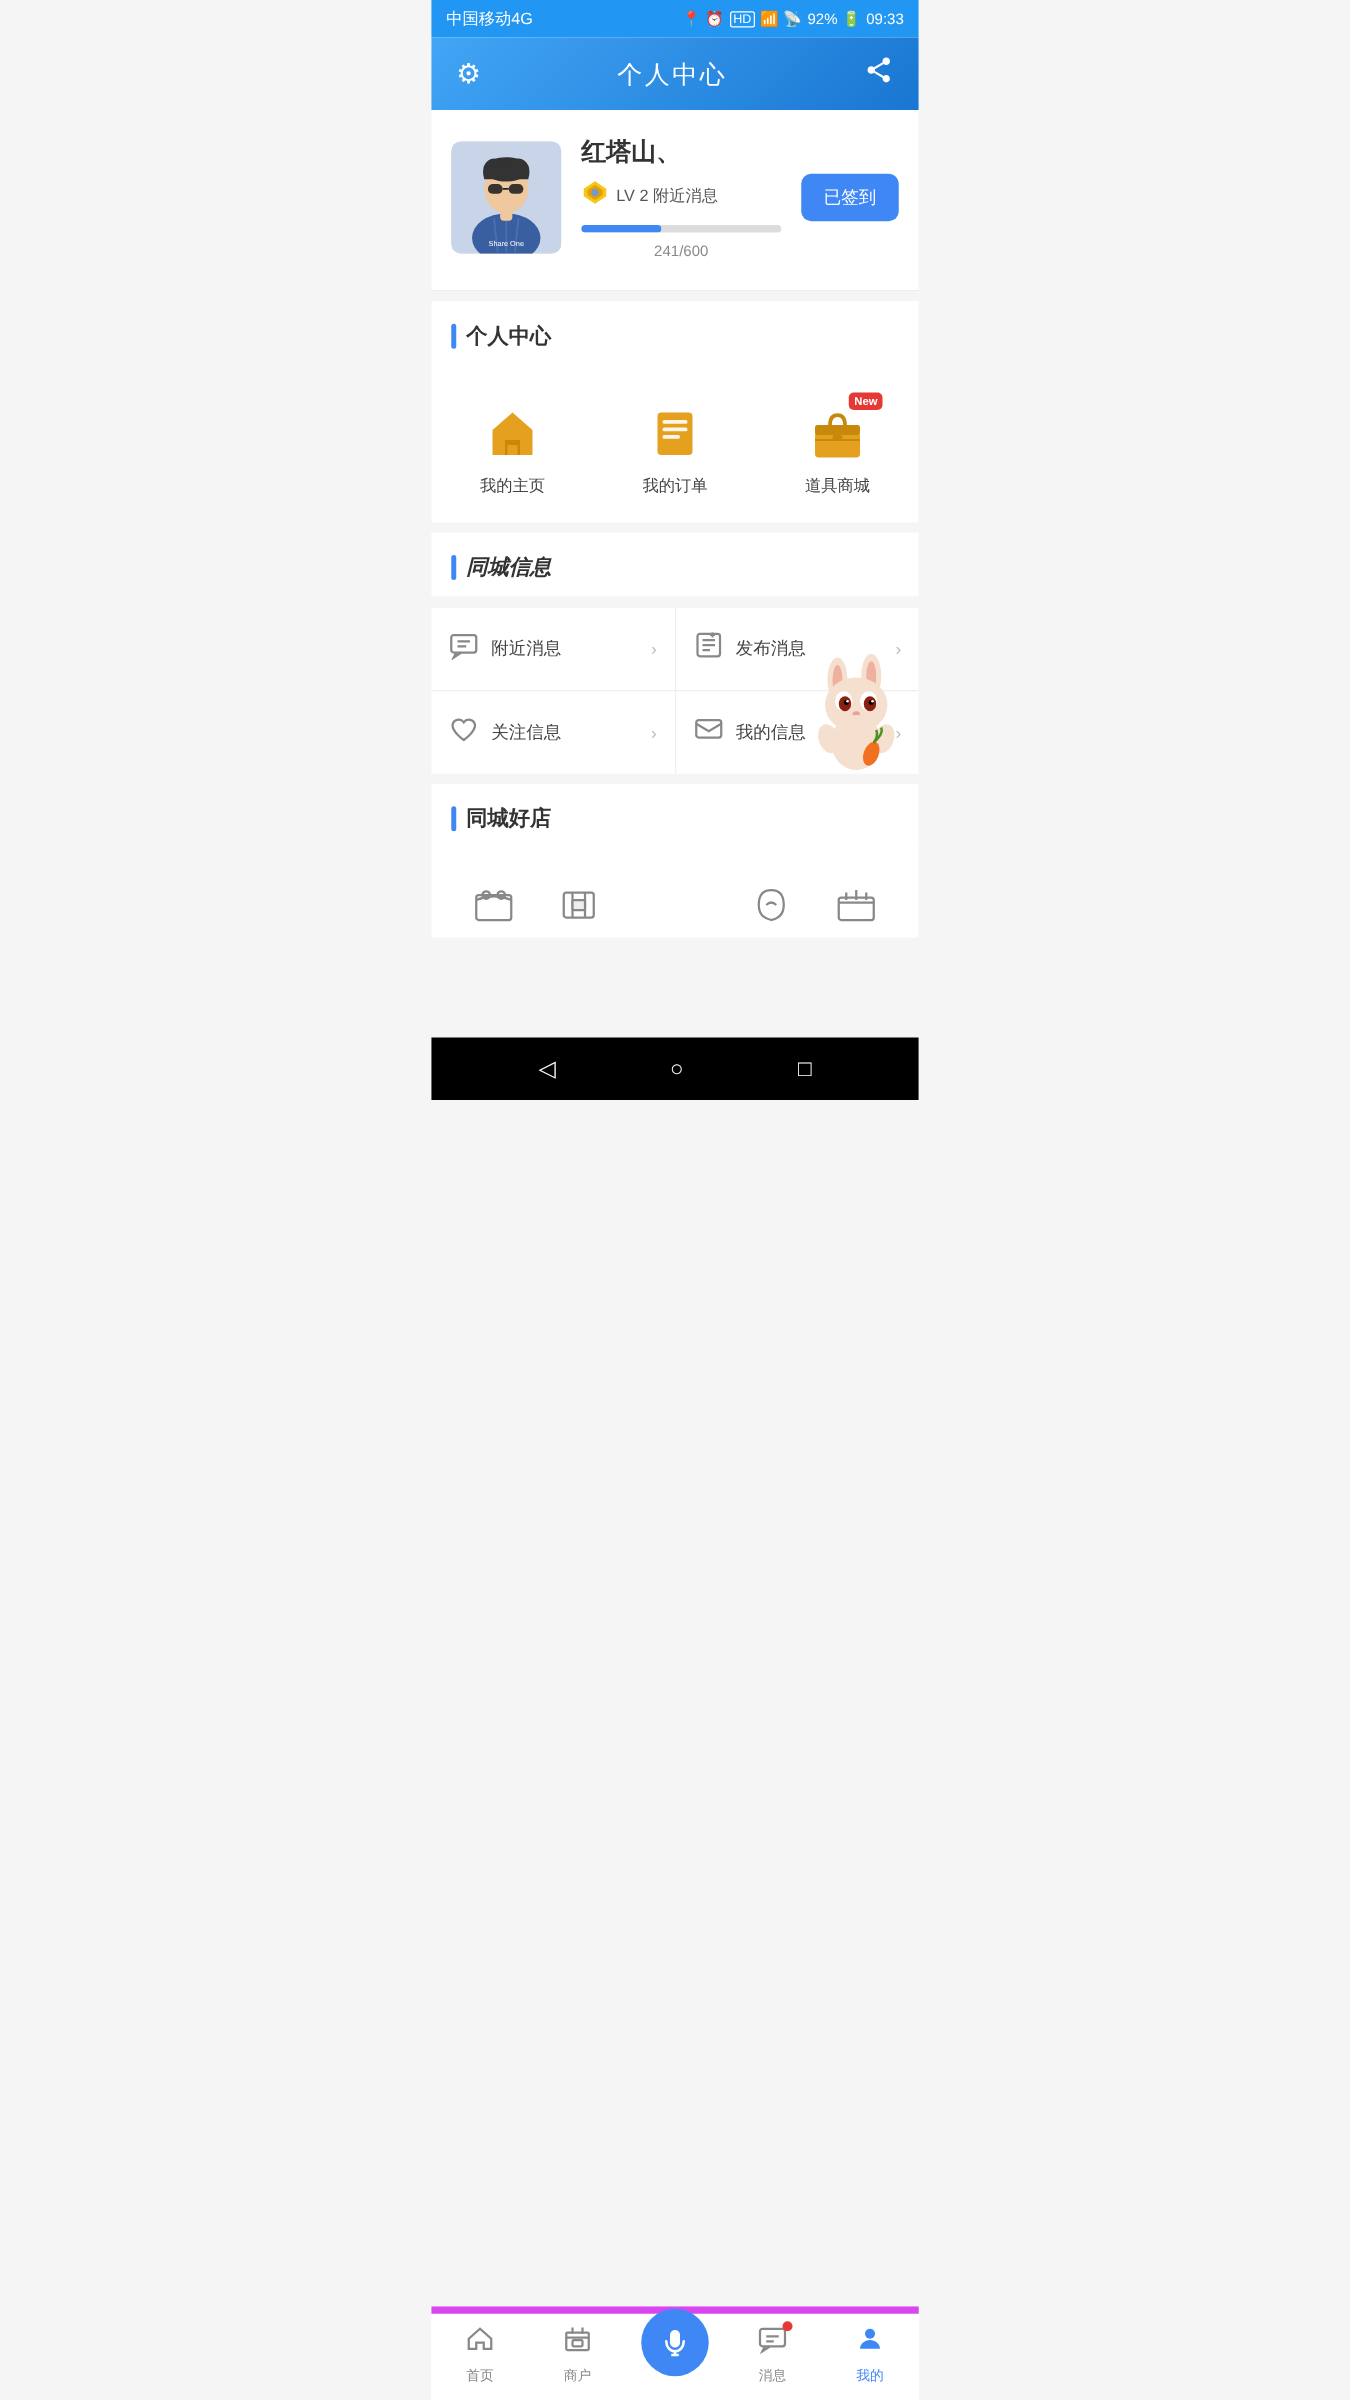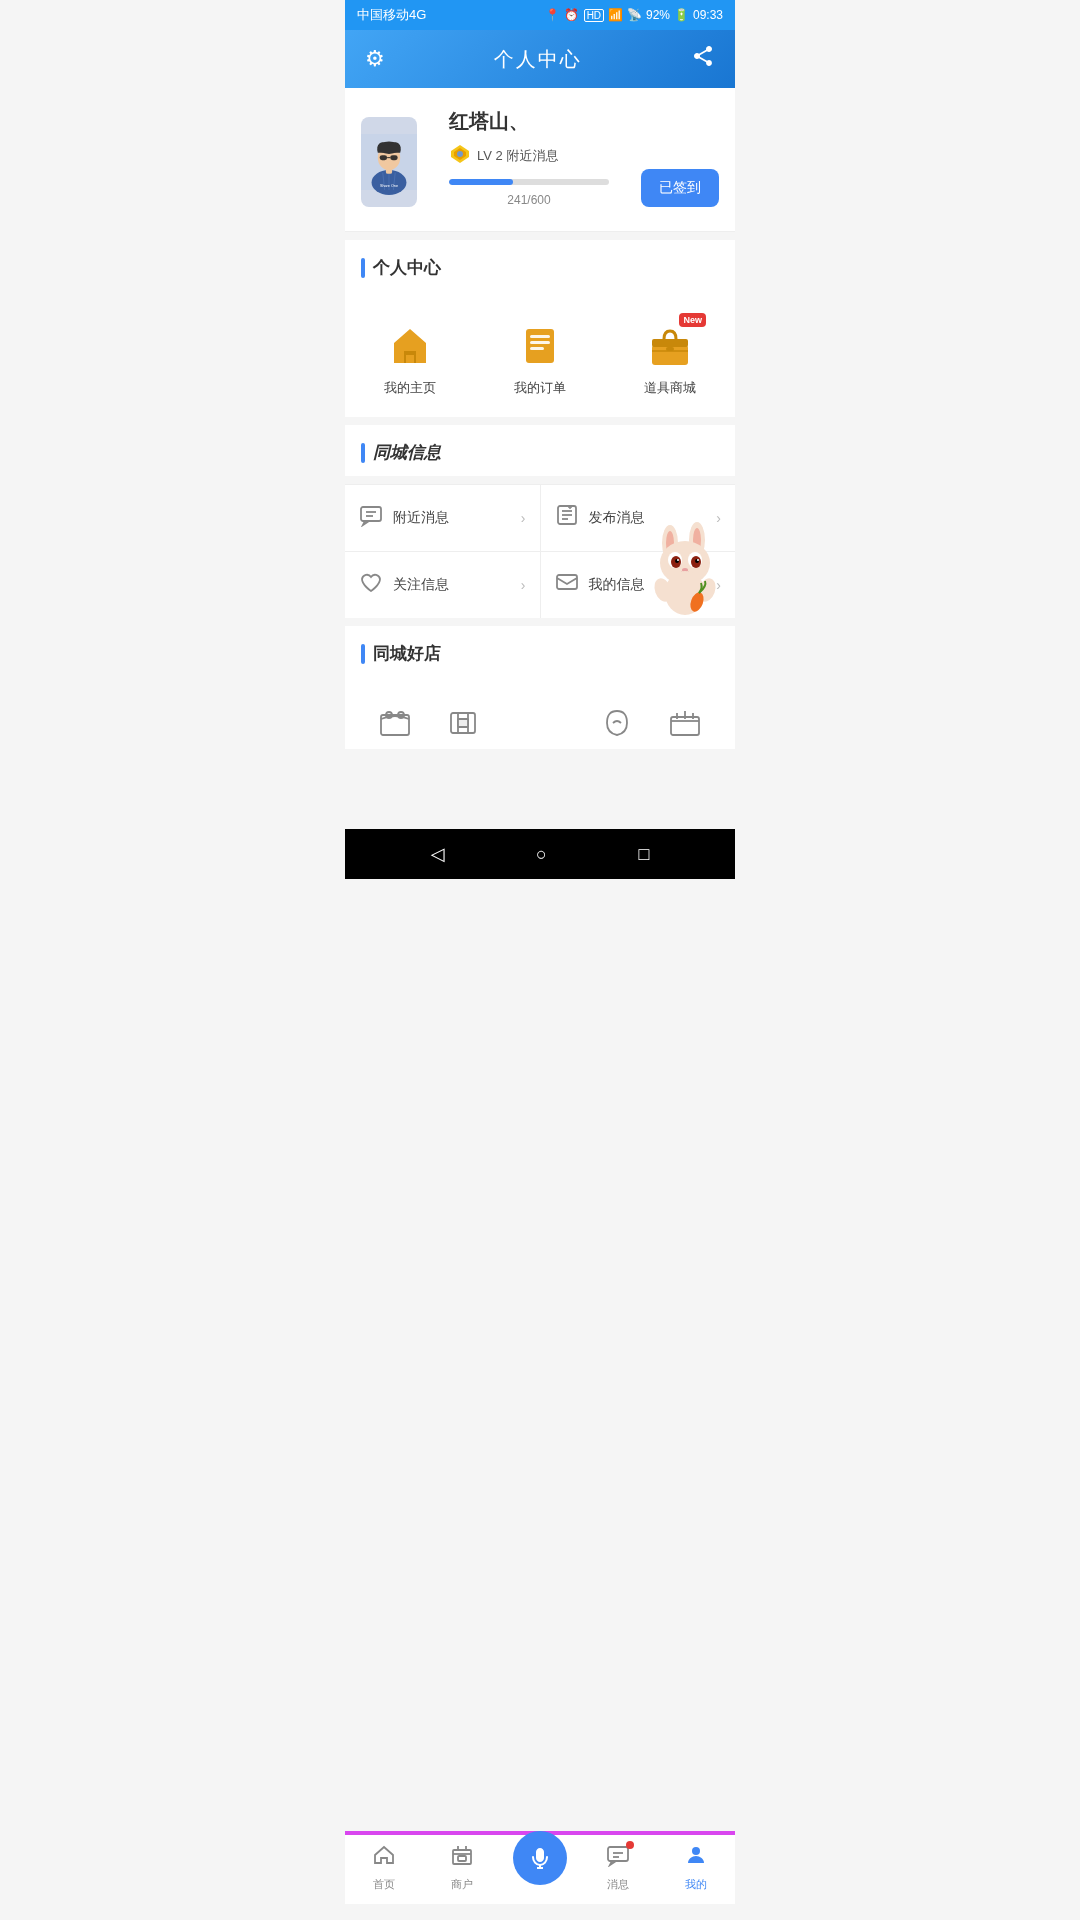--- a/index.html
+++ b/index.html
@@ -42,22 +42,22 @@
     .header-icon {
       font-size: 22px;
       cursor: pointer;
     }
 
     
     .profile-section {
       background: white;
       padding: 20px 16px 24px;
       display: flex;
-      align-items: flex-end;
-      gap: 32px;
+      align-items: center;
+      gap: 16px;
       border-bottom: 1px solid #eee;
     }
     .avatar-placeholder {
       width: 90px;
       height: 90px;
       background: #d0d8e8;
       border-radius: 8px;
       display: flex;
       align-items: center;
       justify-content: center;
@@ -218,26 +218,26 @@
       flex: 1;
     }
     .grid-cell-arrow {
       font-size: 14px;
       color: #bbb;
     }
 
     
     .bottom-nav {
       position: fixed;
-      bottom: 16px;
+      bottom: 0;
       left: 50%;
       transform: translateX(-50%);
       width: 390px;
       background: white;
-      border-top: 4px solid #d946ef;
+      border-top: 6px solid #d946ef;
       display: flex;
       justify-content: space-around;
       align-items: center;
       padding: 8px 0 12px;
       z-index: 100;
     }
     .nav-item {
       display: flex;
       flex-direction: column;
       align-items: center;

